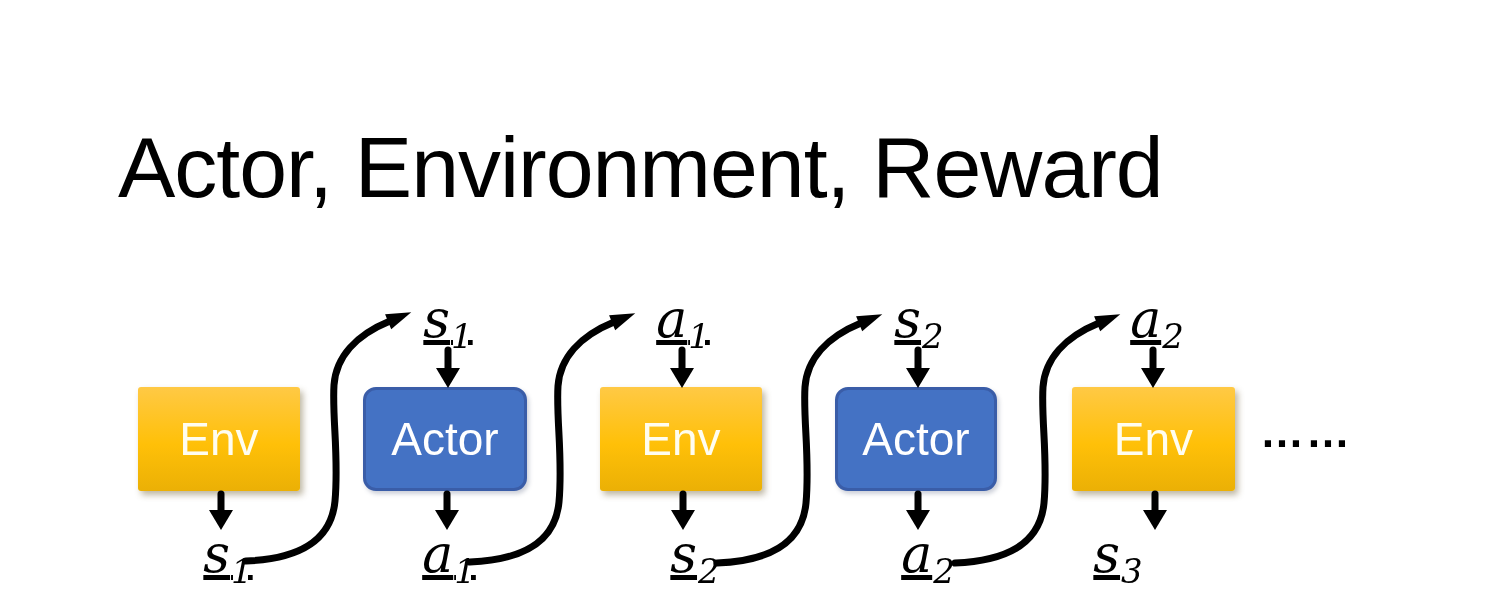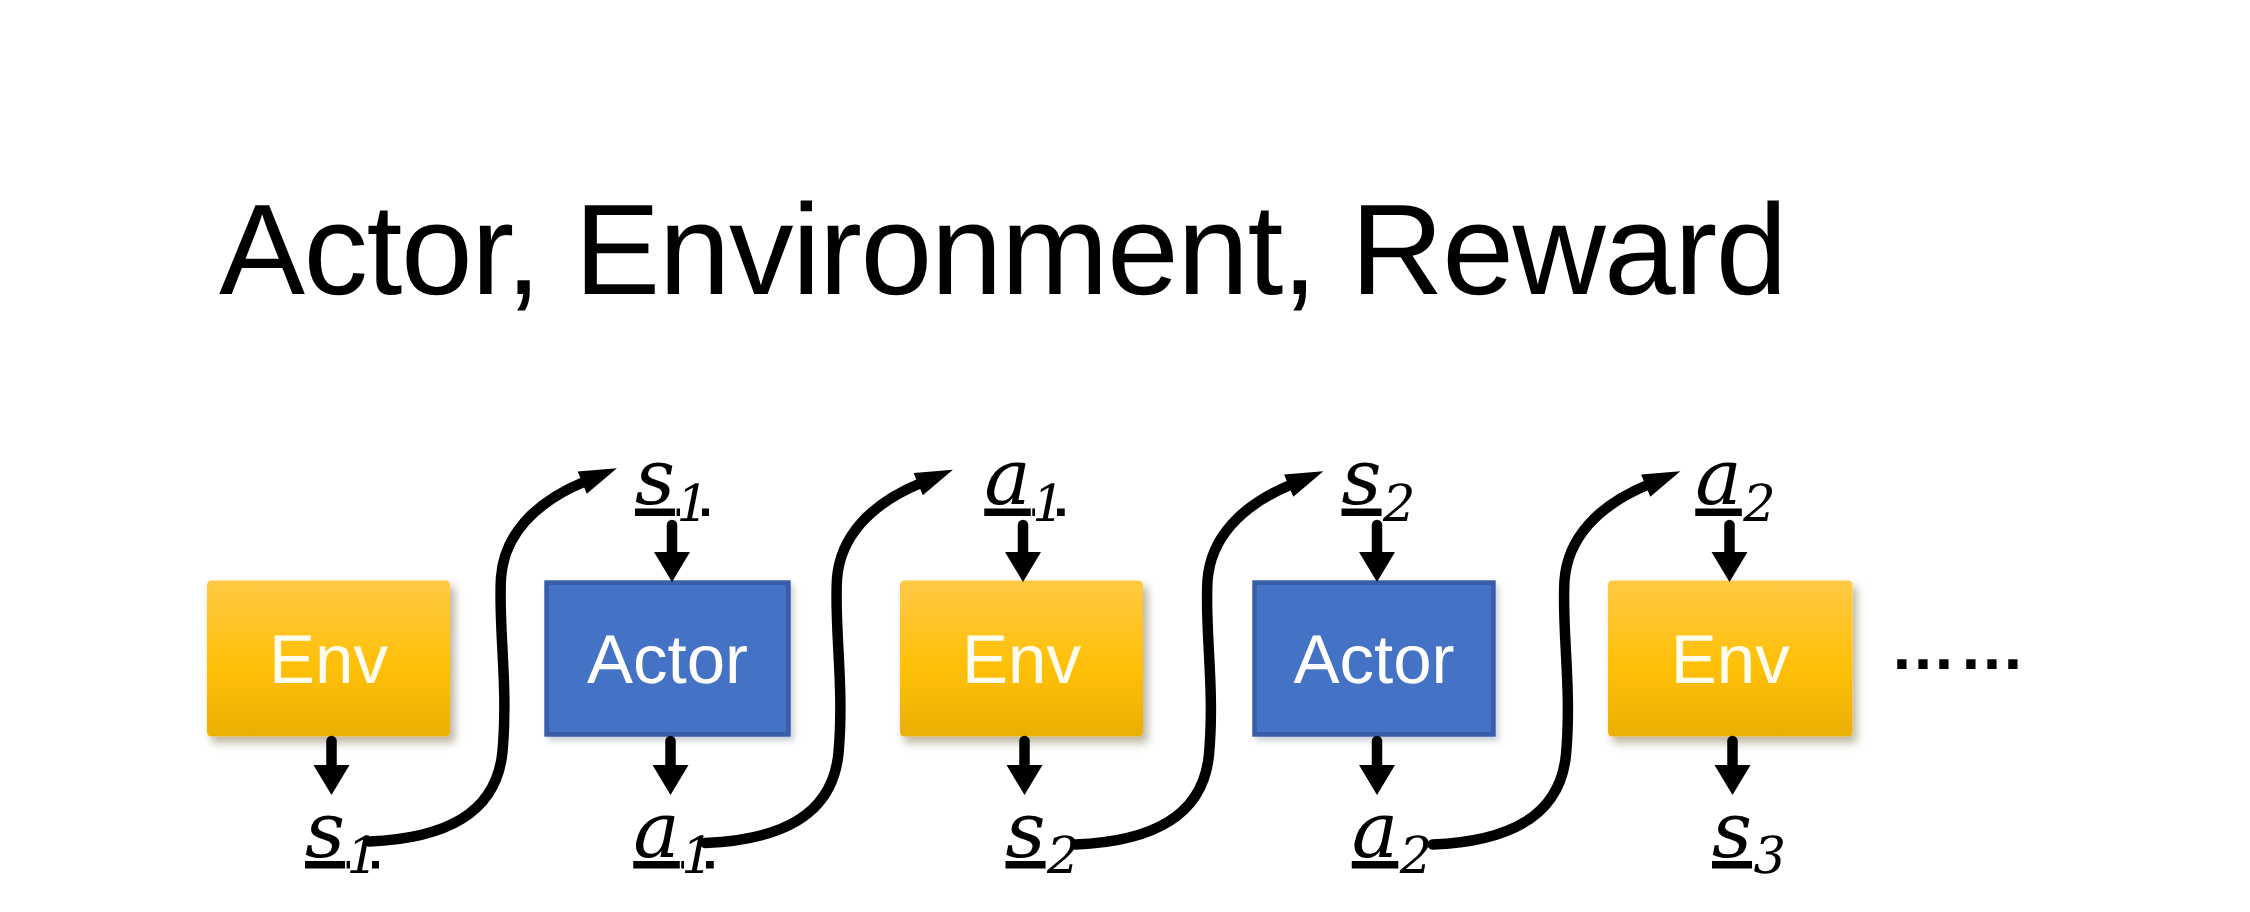--- a/index.html
+++ b/index.html
@@ -4,26 +4,26 @@
 <style>
   html,body{margin:0;padding:0;background:#ffffff;}
   .slide{
     position:relative;width:1500px;height:608px;overflow:hidden;
     background:var(--bg,#fff);
     font-family:"Liberation Sans",sans-serif;
   }
   .title{
     position:absolute;left:118px;top:124px;
     font-size:86px;font-weight:300;letter-spacing:-1px;line-height:1;
-    color:var(--title-color,#000);white-space:nowrap;margin-left:28px;
+    color:var(--title-color,#000);white-space:nowrap;
   }
   .box{
     position:absolute;top:387px;height:104px;box-sizing:border-box;
     display:flex;align-items:center;justify-content:center;
-    font-size:46px;line-height:1;
+    font-size:46px;line-height:1;border-radius:13px;
   }
   .box.env{
     background:linear-gradient(180deg,var(--env-top) 0%,var(--env-mid) 55%,var(--env-bottom) 100%);
     color:var(--env-text);border-radius:3px;
     box-shadow:3px 4px 6px rgba(110,95,50,.45);
   }
   .box.actor{
     background:var(--actor-fill);
     border:3px solid var(--actor-border);
     color:var(--actor-text);
@@ -72,21 +72,21 @@
     </div>
   <div id="labels-layer">
       <div class="mlabel top" style="left: 448px;"><span class="mbase">s</span><span class="msub">1</span></div>
       <div class="mlabel top" style="left: 683px;"><span class="mbase">a</span><span class="msub">1</span></div>
       <div class="mlabel top" style="left: 919px;"><span class="mbase">s</span><span class="msub">2</span></div>
       <div class="mlabel top" style="left: 1157px;"><span class="mbase">a</span><span class="msub">2</span></div>
       <div class="mlabel bottom" style="left: 228px;"><span class="mbase">s</span><span class="msub">1</span></div>
       <div class="mlabel bottom" style="left: 449px;"><span class="mbase">a</span><span class="msub">1</span></div>
       <div class="mlabel bottom" style="left: 695px;"><span class="mbase">s</span><span class="msub">2</span></div>
       <div class="mlabel bottom" style="left: 928px;"><span class="mbase">a</span><span class="msub">2</span></div>
-      <div class="mlabel bottom" style="left: 1166px;"><span class="mbase">s</span><span class="msub">3</span></div>
+      <div class="mlabel bottom" style="left: 1118px;"><span class="mbase">s</span><span class="msub">3</span></div>
     </div>
 
   <svg class="arrows" width="1500" height="608" viewBox="0 0 1500 608">
     <defs>
       <marker id="mDown" markerUnits="userSpaceOnUse" markerWidth="26" markerHeight="26" refX="3" refY="13" orient="auto">
         <path d="M2 1 L22 13 L2 25 Z"></path>
       </marker>
       <marker id="mCurve" markerUnits="userSpaceOnUse" markerWidth="28" markerHeight="22" refX="3" refY="11" orient="auto">
         <path d="M1 3 L26 11 L1 19 Z"></path>
       </marker>

